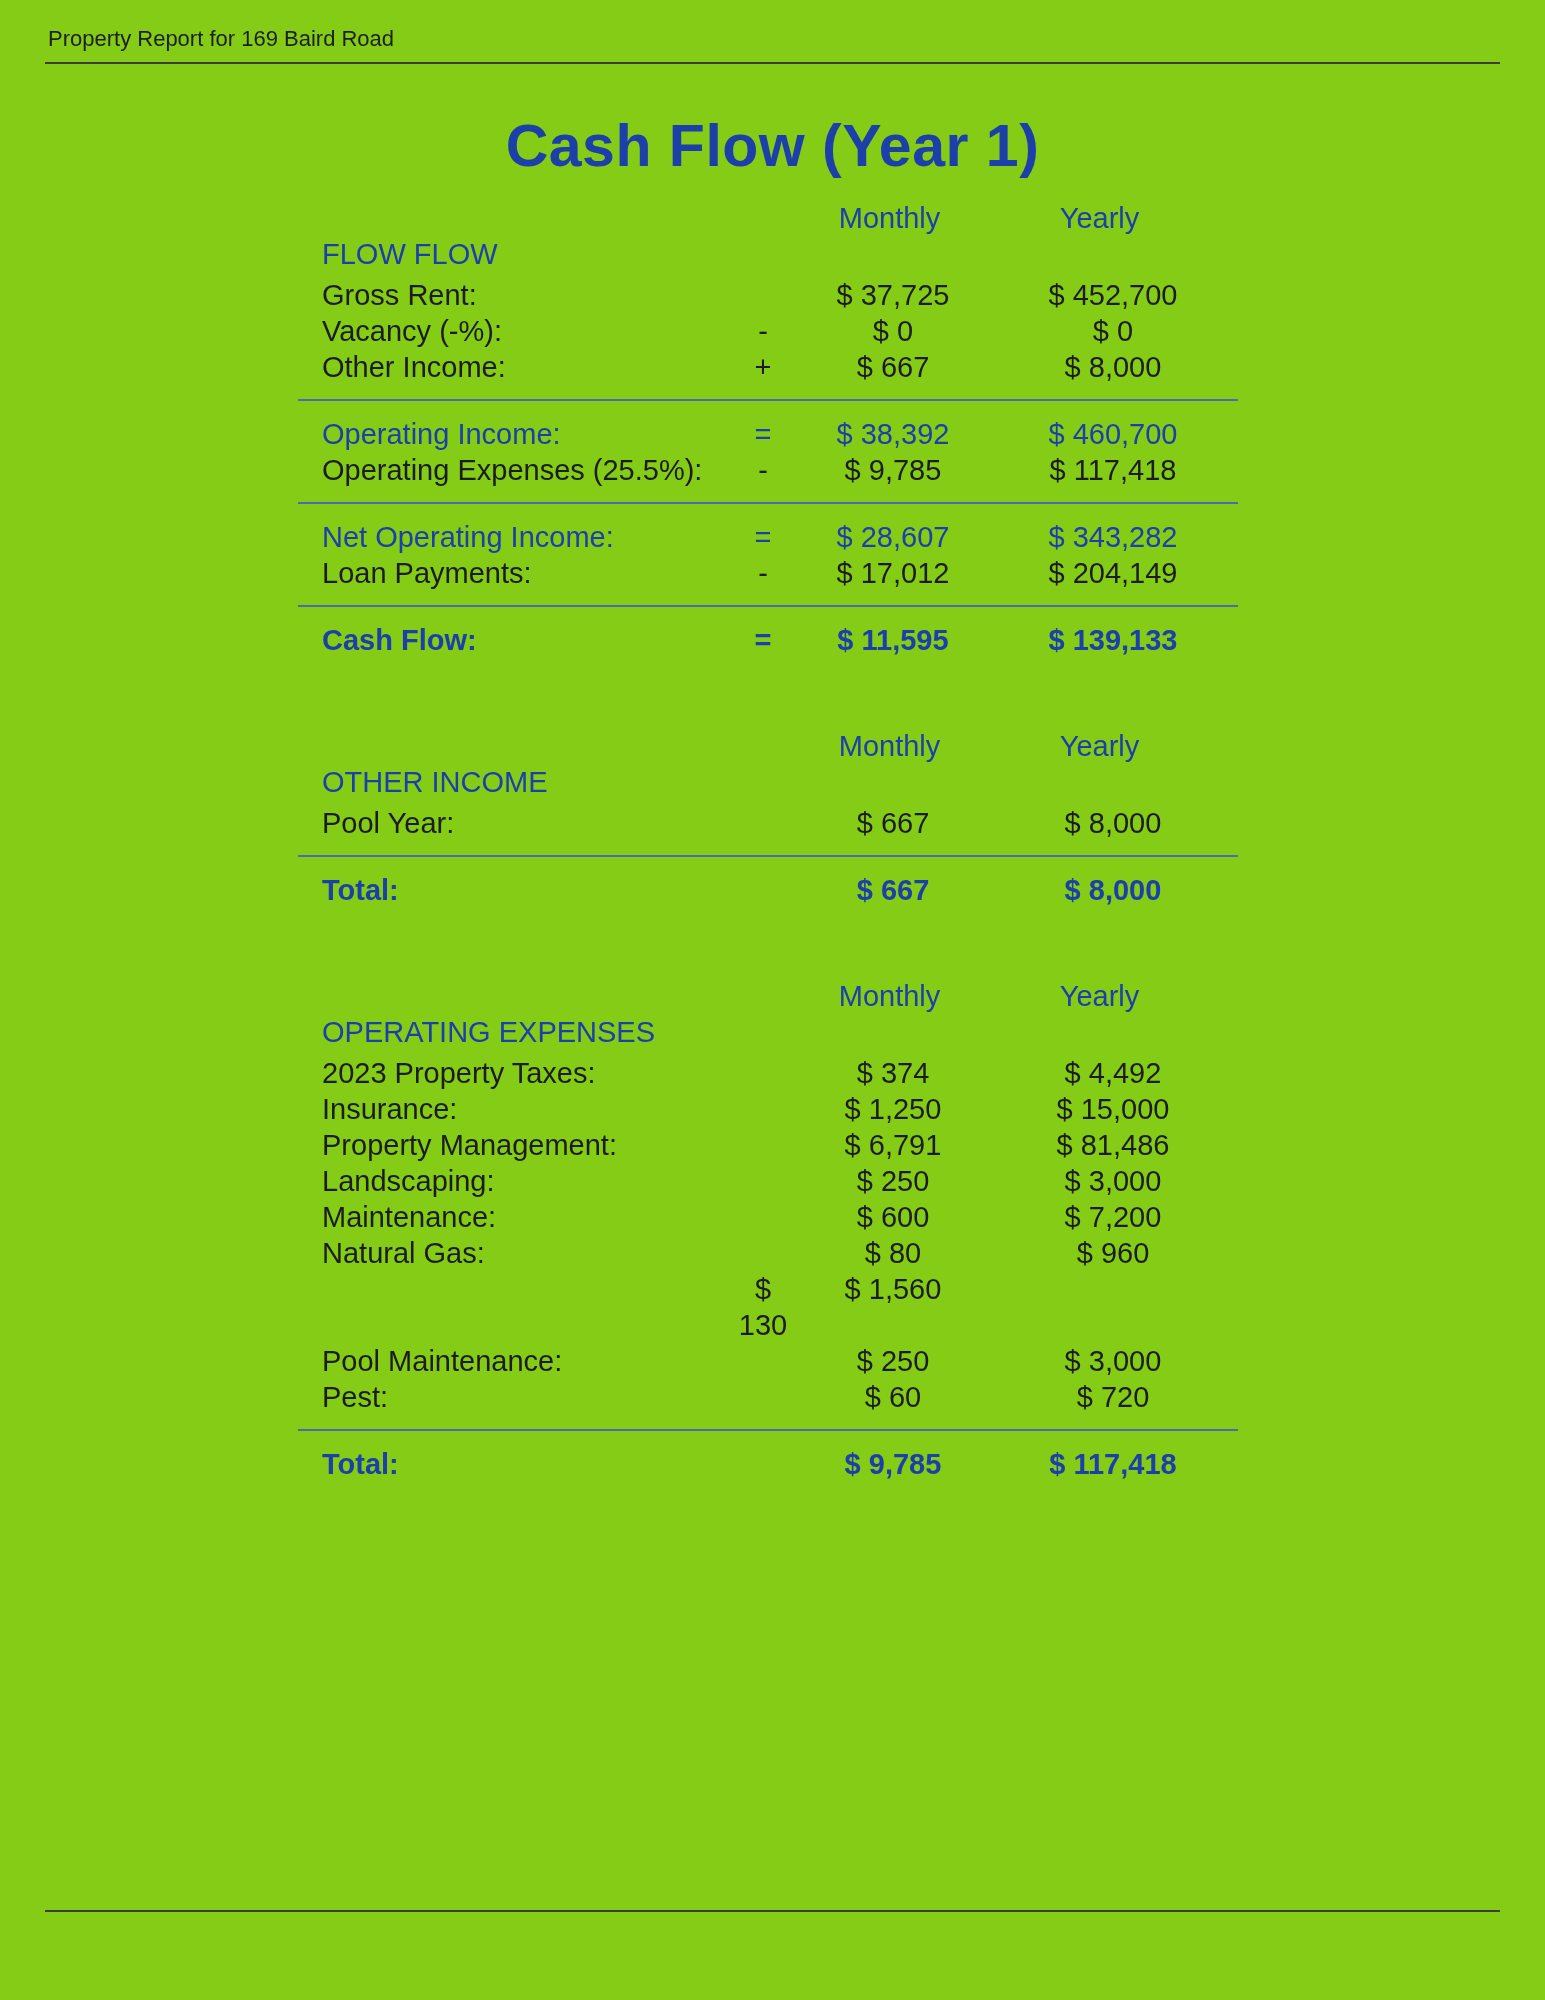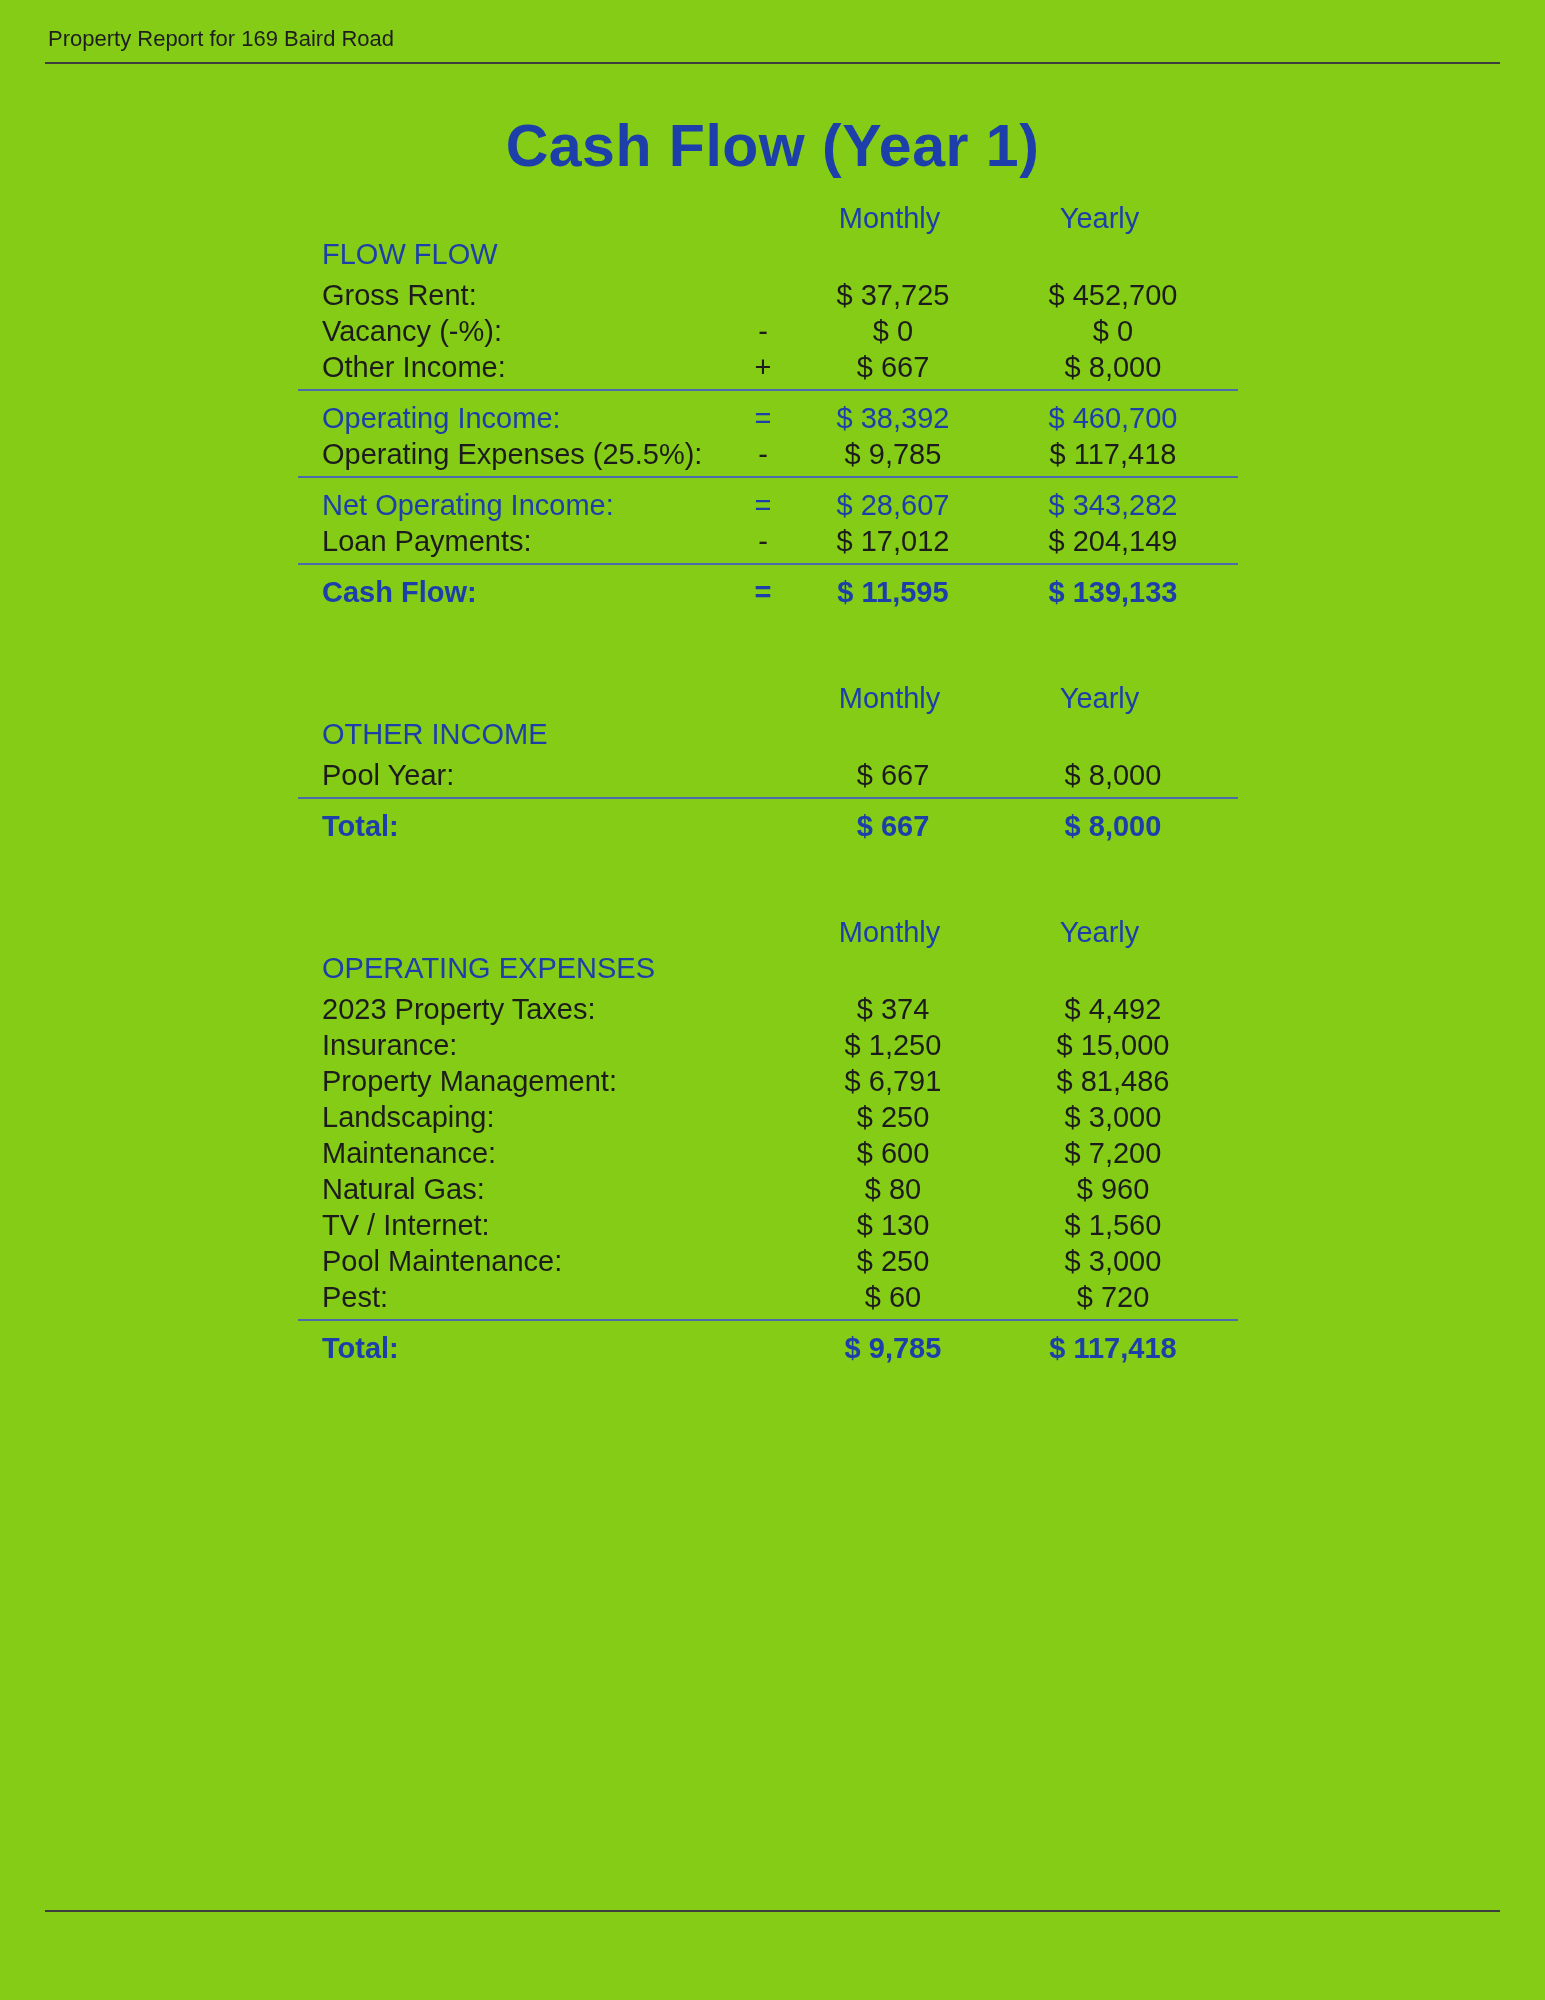--- a/index.html
+++ b/index.html
@@ -49,21 +49,21 @@
   .cell.label{padding-left:24px;text-align:left;}
   .cell.op{text-align:center;}
   .cell.monthly,.cell.yearly{text-align:center;}
   .col-head{color:var(--accent);}
   .monthly.col-head{padding-right:7px;}
   .yearly.col-head{padding-right:27px;}
   .section-title{color:var(--accent);}
   .rows{margin-top:5px;}
   .data-row.subtotal,.data-row.total{
     border-top:2px solid var(--rule);
-    padding-top:9px;margin-top:4px;
+    padding-top:15px;margin-top:14px;
   }
   .data-row.subtotal .cell{color:var(--accent);}
   .data-row.total .cell{color:var(--accent);font-weight:bold;}
 </style>
 </head>
 <body>
 
 <div class="page">
   <div class="doc-header">Property Report for 169 Baird Road</div>
   <div class="doc-header-rule"></div>
@@ -221,21 +221,20 @@
   </div>
 
   <div class="row data-row item">
     <div class="cell label">Natural Gas:</div>
     <div class="cell op"></div>
     <div class="cell monthly">$ 80</div>
     <div class="cell yearly">$ 960</div>
   </div>
 
   <div class="row data-row item">
-    <div class="cell label">TV / Internet:</div>
     <div class="cell op"></div>
     <div class="cell monthly">$ 130</div>
     <div class="cell yearly">$ 1,560</div>
   </div>
 
   <div class="row data-row item">
     <div class="cell label">Pool Maintenance:</div>
     <div class="cell op"></div>
     <div class="cell monthly">$ 250</div>
     <div class="cell yearly">$ 3,000</div>

